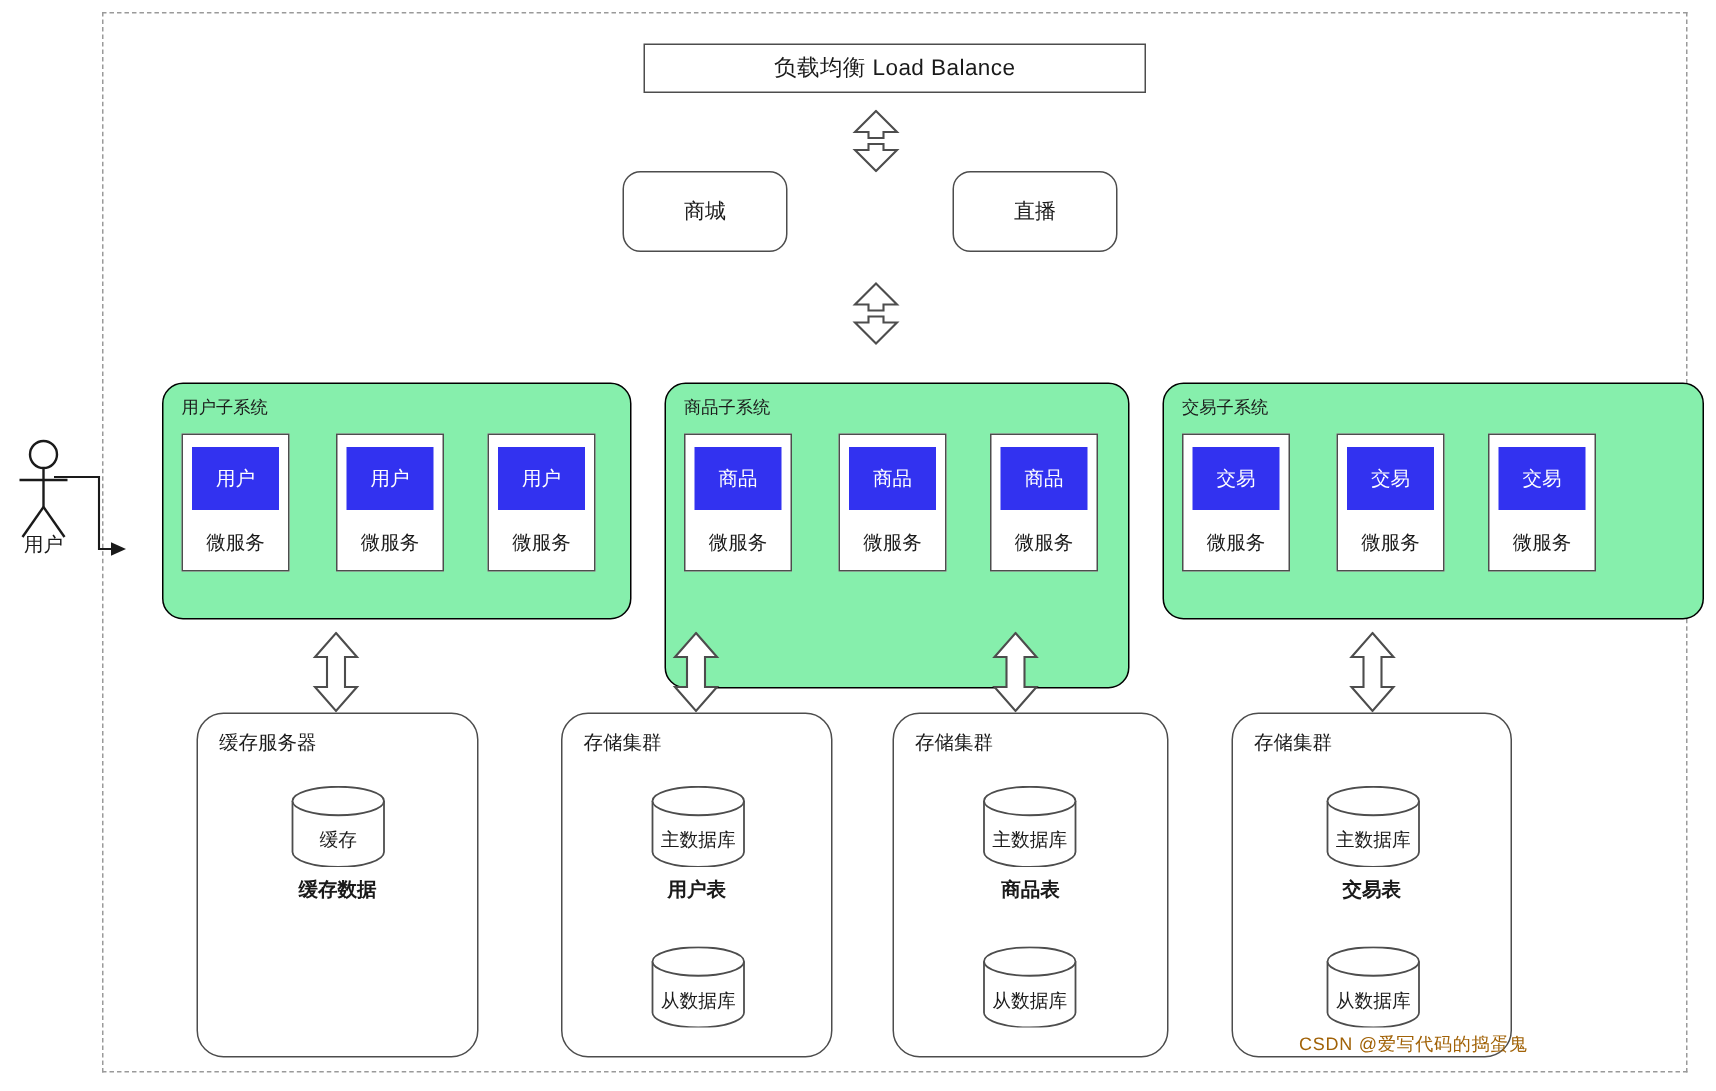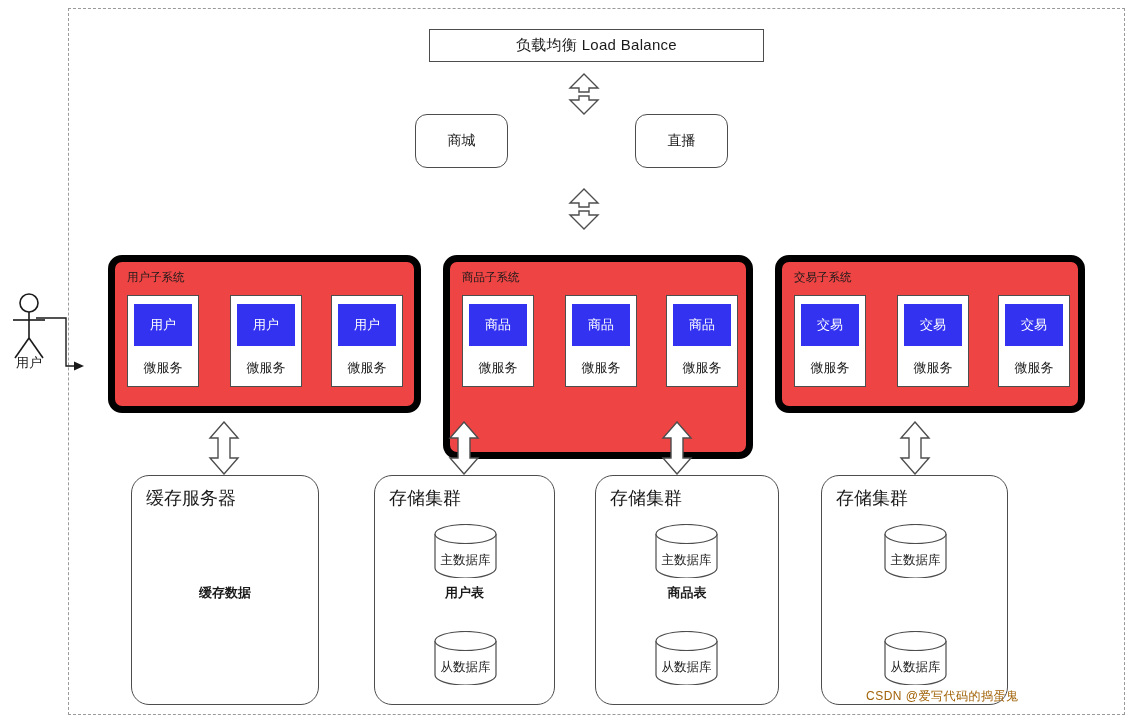--- a/index.html
+++ b/index.html
@@ -51,47 +51,47 @@
     left: 429px;
     top: 29px;
     width: 335px;
     height: 33px;
     font-size: 15px;
     letter-spacing: 0.3px;
   }
 
   
   .app-box {
-    width: 93px;
+    width: 110px;
     height: 54px;
     font-size: 14px;
     border-radius: 10px;
   }
   .app-mall { left: 415px; top: 114px; }
   .app-live { left: 635px; top: 114px; }
 
   
   .subsystem {
     position: absolute;
     box-sizing: border-box;
-    border: 7px solid #000000;
+    border: 1px solid #000000;
     border-radius: 14px;
-    background: #ef4444;
+    background: #86efac;
   }
   .subsystem-label {
     position: absolute;
     left: 12px;
     top: 8px;
     font-size: 11.5px;
     color: #1a1a1a;
     white-space: nowrap;
   }
   .subsystem-1 { left: 108px; top: 255px; width: 313px; height: 158px; }
   .subsystem-2 { left: 443px; top: 255px; width: 310px; height: 204px; }
-  .subsystem-3 { left: 775px; top: 255px; width: 310px; height: 158px; }
+  .subsystem-3 { left: 775px; top: 255px; width: 361px; height: 158px; }
 
   
   .svc-card {
     position: absolute;
     box-sizing: border-box;
     border: 1px solid #4d4d4d;
     background: #ffffff;
     width: 72px;
     height: 92px;
     top: 33px;
@@ -125,21 +125,21 @@
     border: 1px solid #4d4d4d;
     border-radius: 18px;
     background: #ffffff;
     top: 475px;
     height: 230px;
   }
   .store-label {
     position: absolute;
     left: 14px;
     top: 10px;
-    font-size: 18px;
+    font-size: 13px;
     color: #1a1a1a;
     white-space: nowrap;
   }
   .store-cache { left: 131px; width: 188px; }
   .store-user  { left: 374px; width: 181px; }
   .store-goods { left: 595px; width: 184px; }
   .store-trade { left: 821px; width: 187px; }
 
   
   .cyl {
@@ -316,20 +316,27 @@
     </svg>
   </div>
   <div class="arrow" style="left:899px; top:421px;">
     <svg width="32" height="54" viewBox="0 0 32 54">
       <path d="M16,1 L30,17 L22,17 L22,37 L30,37 L16,53 L2,37 L10,37 L10,17 L2,17 Z" fill="#ffffff" stroke="#4d4d4d" stroke-width="1.4" stroke-linejoin="miter"></path>
     </svg>
   </div>
 
   <div class="store store-cache">
     <div class="store-label">缓存服务器</div>
+    <div class="cyl cyl-top" style="left:61px;">
+      <svg width="65" height="54" viewBox="0 0 65 54">
+        <path d="M2,10 L2,44 A30.5,10 0 0 0 63,44 L63,10" fill="#ffffff" stroke="#4d4d4d" stroke-width="1.2"></path>
+        <ellipse cx="32.5" cy="10" rx="30.5" ry="9.5" fill="#ffffff" stroke="#4d4d4d" stroke-width="1.2"></ellipse>
+      </svg>
+      <div class="cyl-text">缓存</div>
+    </div>
     <div class="store-caption">缓存数据</div>
   </div>
 
   <div class="store store-user">
     <div class="store-label">存储集群</div>
     <div class="cyl cyl-top" style="left:58px;">
       <svg width="65" height="54" viewBox="0 0 65 54">
         <path d="M2,10 L2,44 A30.5,10 0 0 0 63,44 L63,10" fill="#ffffff" stroke="#4d4d4d" stroke-width="1.2"></path>
         <ellipse cx="32.5" cy="10" rx="30.5" ry="9.5" fill="#ffffff" stroke="#4d4d4d" stroke-width="1.2"></ellipse>
       </svg>
@@ -366,20 +373,21 @@
 
   <div class="store store-trade">
     <div class="store-label">存储集群</div>
     <div class="cyl cyl-top" style="left:61px;">
       <svg width="65" height="54" viewBox="0 0 65 54">
         <path d="M2,10 L2,44 A30.5,10 0 0 0 63,44 L63,10" fill="#ffffff" stroke="#4d4d4d" stroke-width="1.2"></path>
         <ellipse cx="32.5" cy="10" rx="30.5" ry="9.5" fill="#ffffff" stroke="#4d4d4d" stroke-width="1.2"></ellipse>
       </svg>
       <div class="cyl-text">主数据库</div>
     </div>
+    <div class="store-caption">交易表</div>
     <div class="cyl cyl-bottom" style="left:61px;">
       <svg width="65" height="54" viewBox="0 0 65 54">
         <path d="M2,10 L2,44 A30.5,10 0 0 0 63,44 L63,10" fill="#ffffff" stroke="#4d4d4d" stroke-width="1.2"></path>
         <ellipse cx="32.5" cy="10" rx="30.5" ry="9.5" fill="#ffffff" stroke="#4d4d4d" stroke-width="1.2"></ellipse>
       </svg>
       <div class="cyl-text">从数据库</div>
     </div>
   </div>
 
   <div class="watermark">CSDN @爱写代码的捣蛋鬼</div>

